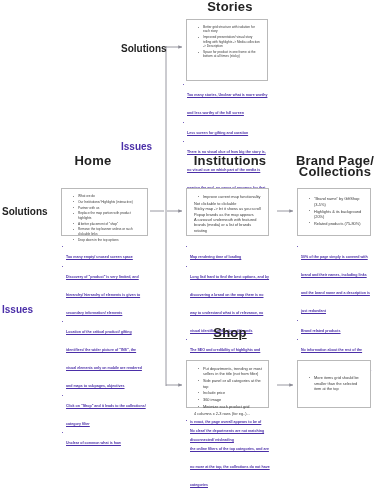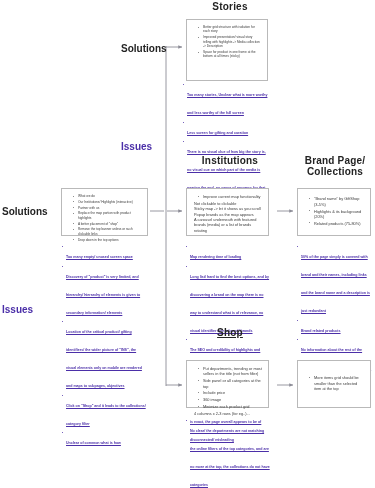--- a/index.html
+++ b/index.html
@@ -13,21 +13,21 @@
   }
   .canvas{position:absolute;left:0;top:0;width:375px;height:488px;}
 
   
   .wires{position:absolute;left:0;top:0;width:375px;height:488px;pointer-events:none;}
 
   
   .col-title{
     position:absolute;
     font-weight:bold;
-    font-size:10px;
+    font-size:13px;
     letter-spacing:.2px;
     color:#232323;
     text-align:center;
     line-height:11px;
   }
   .row-label{
     position:absolute;
     font-weight:bold;
     font-size:10px;
     color:#232323;
@@ -131,20 +131,21 @@
   </div>
 
   <div class="row-label issues" style="left:121px;top:97px;">Issues</div>
 
   <ul class="links" style="left:183px;top:82px;width:88px;">
     <li><a href="#">Too many stories, Unclear what is more worthy and less worthy of the full screen</a></li>
     <li><a href="#">Less screen for gifting and curation</a></li>
     <li><a href="#">There is no visual clue of how big the story is, no visual cue on which part of the media is nearing the end, no sense of progress for that, hard to tell the threshold to unlock</a></li>
   </ul>
 
+  <div class="col-title" style="left:43px;top:155px;width:100px;">Home</div>
   <div class="col-title" style="left:295px;top:155px;width:80px;">
     <span>Brand Page/</span><br>
     <span>Collections</span>
   </div>
   <div class="col-title" style="left:180px;top:155px;width:100px;">Institutions</div>
 
   <div class="row-label" style="left:2px;top:206px;">Solutions</div>
   <div class="row-label issues" style="left:2px;top:260px;">Issues</div>
 
   <div class="card" style="left:61px;top:188px;width:87px;height:48px;">

